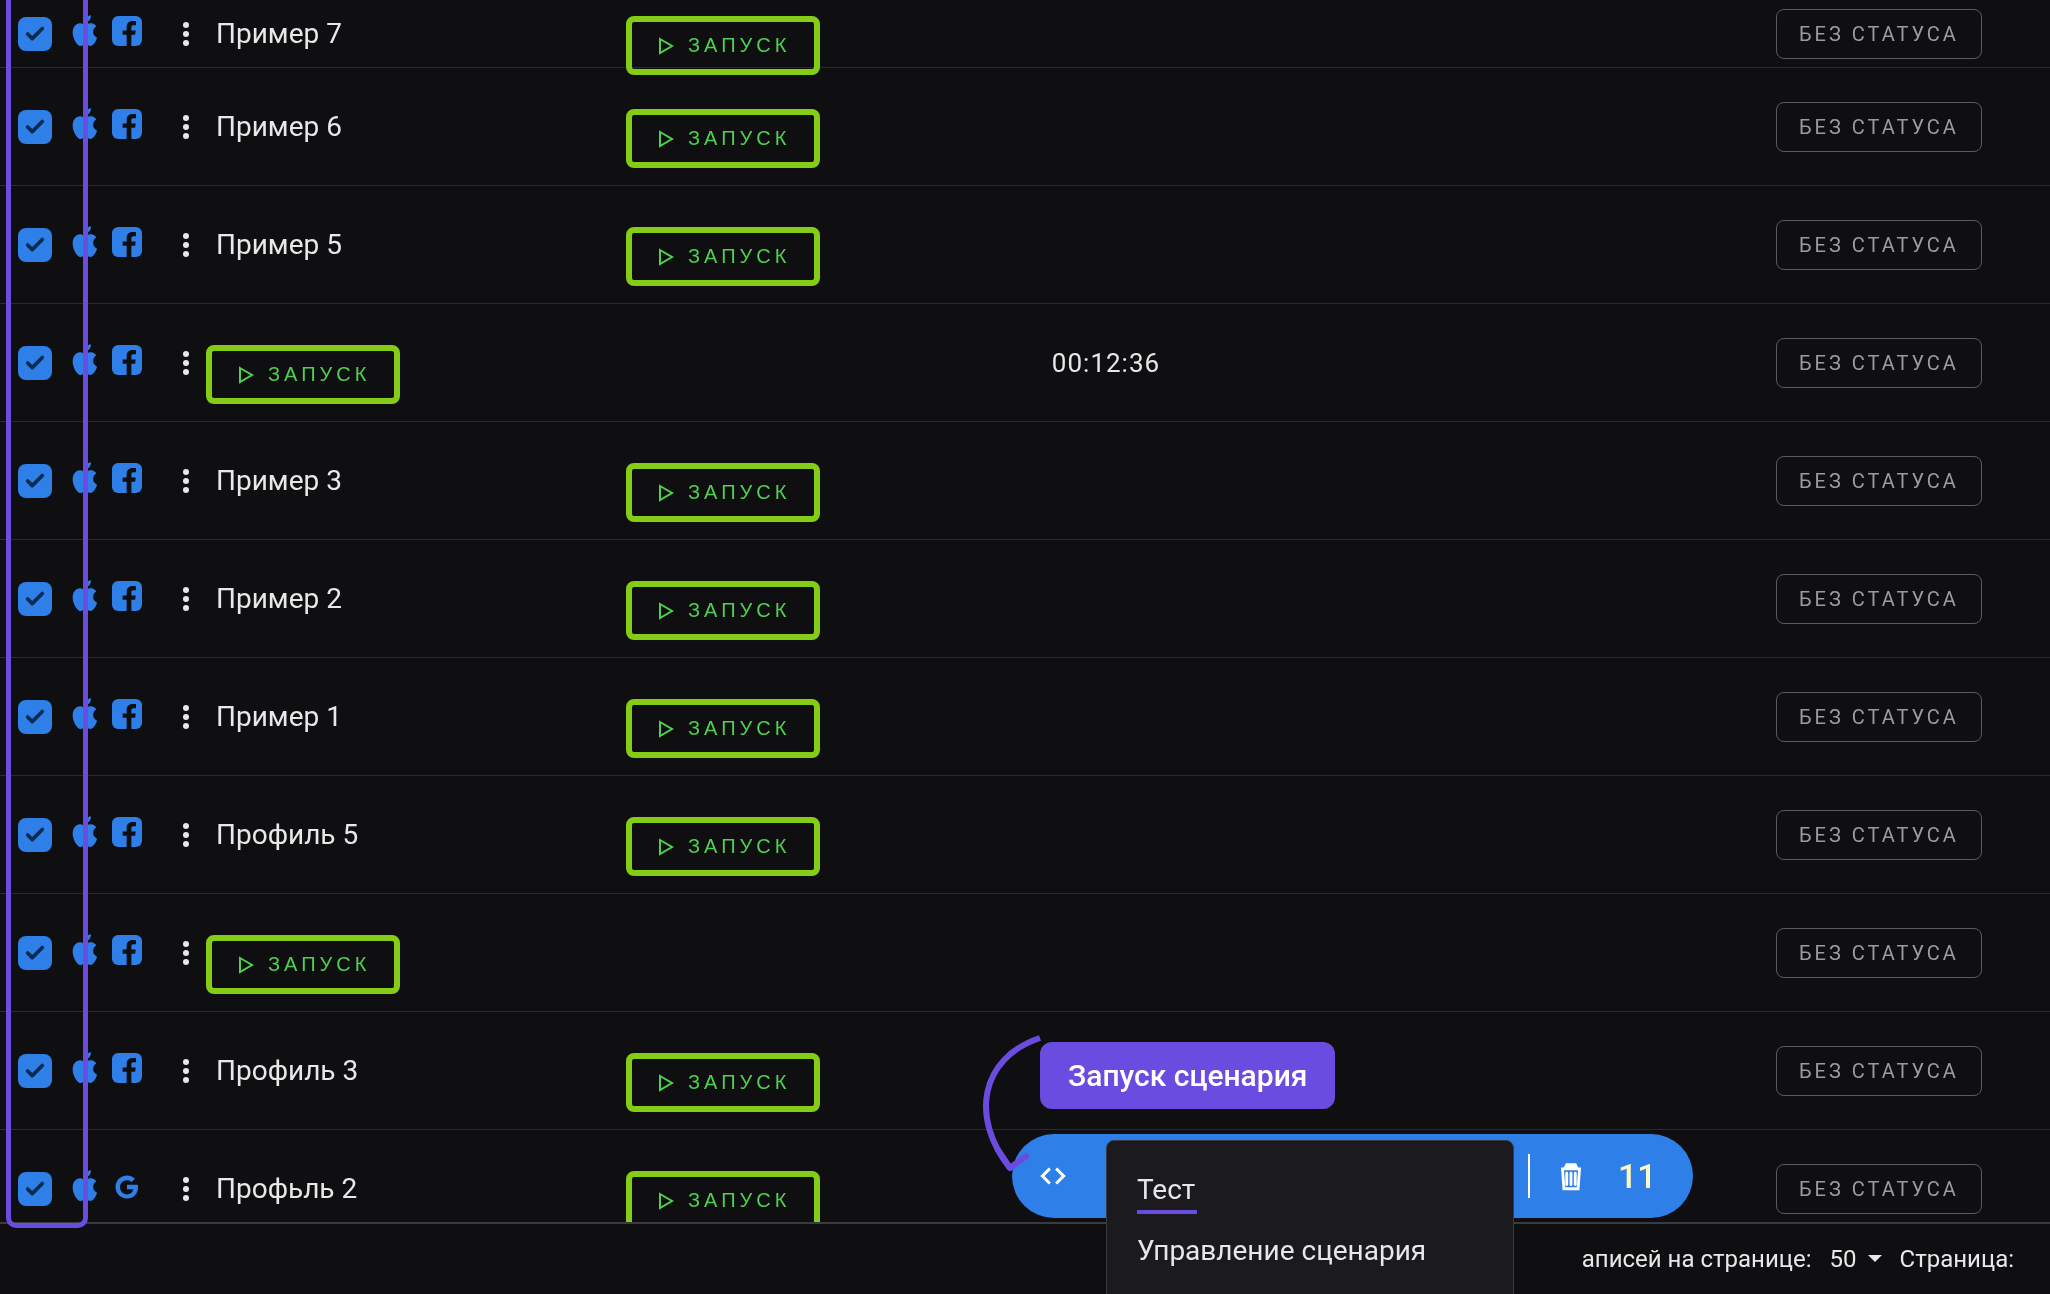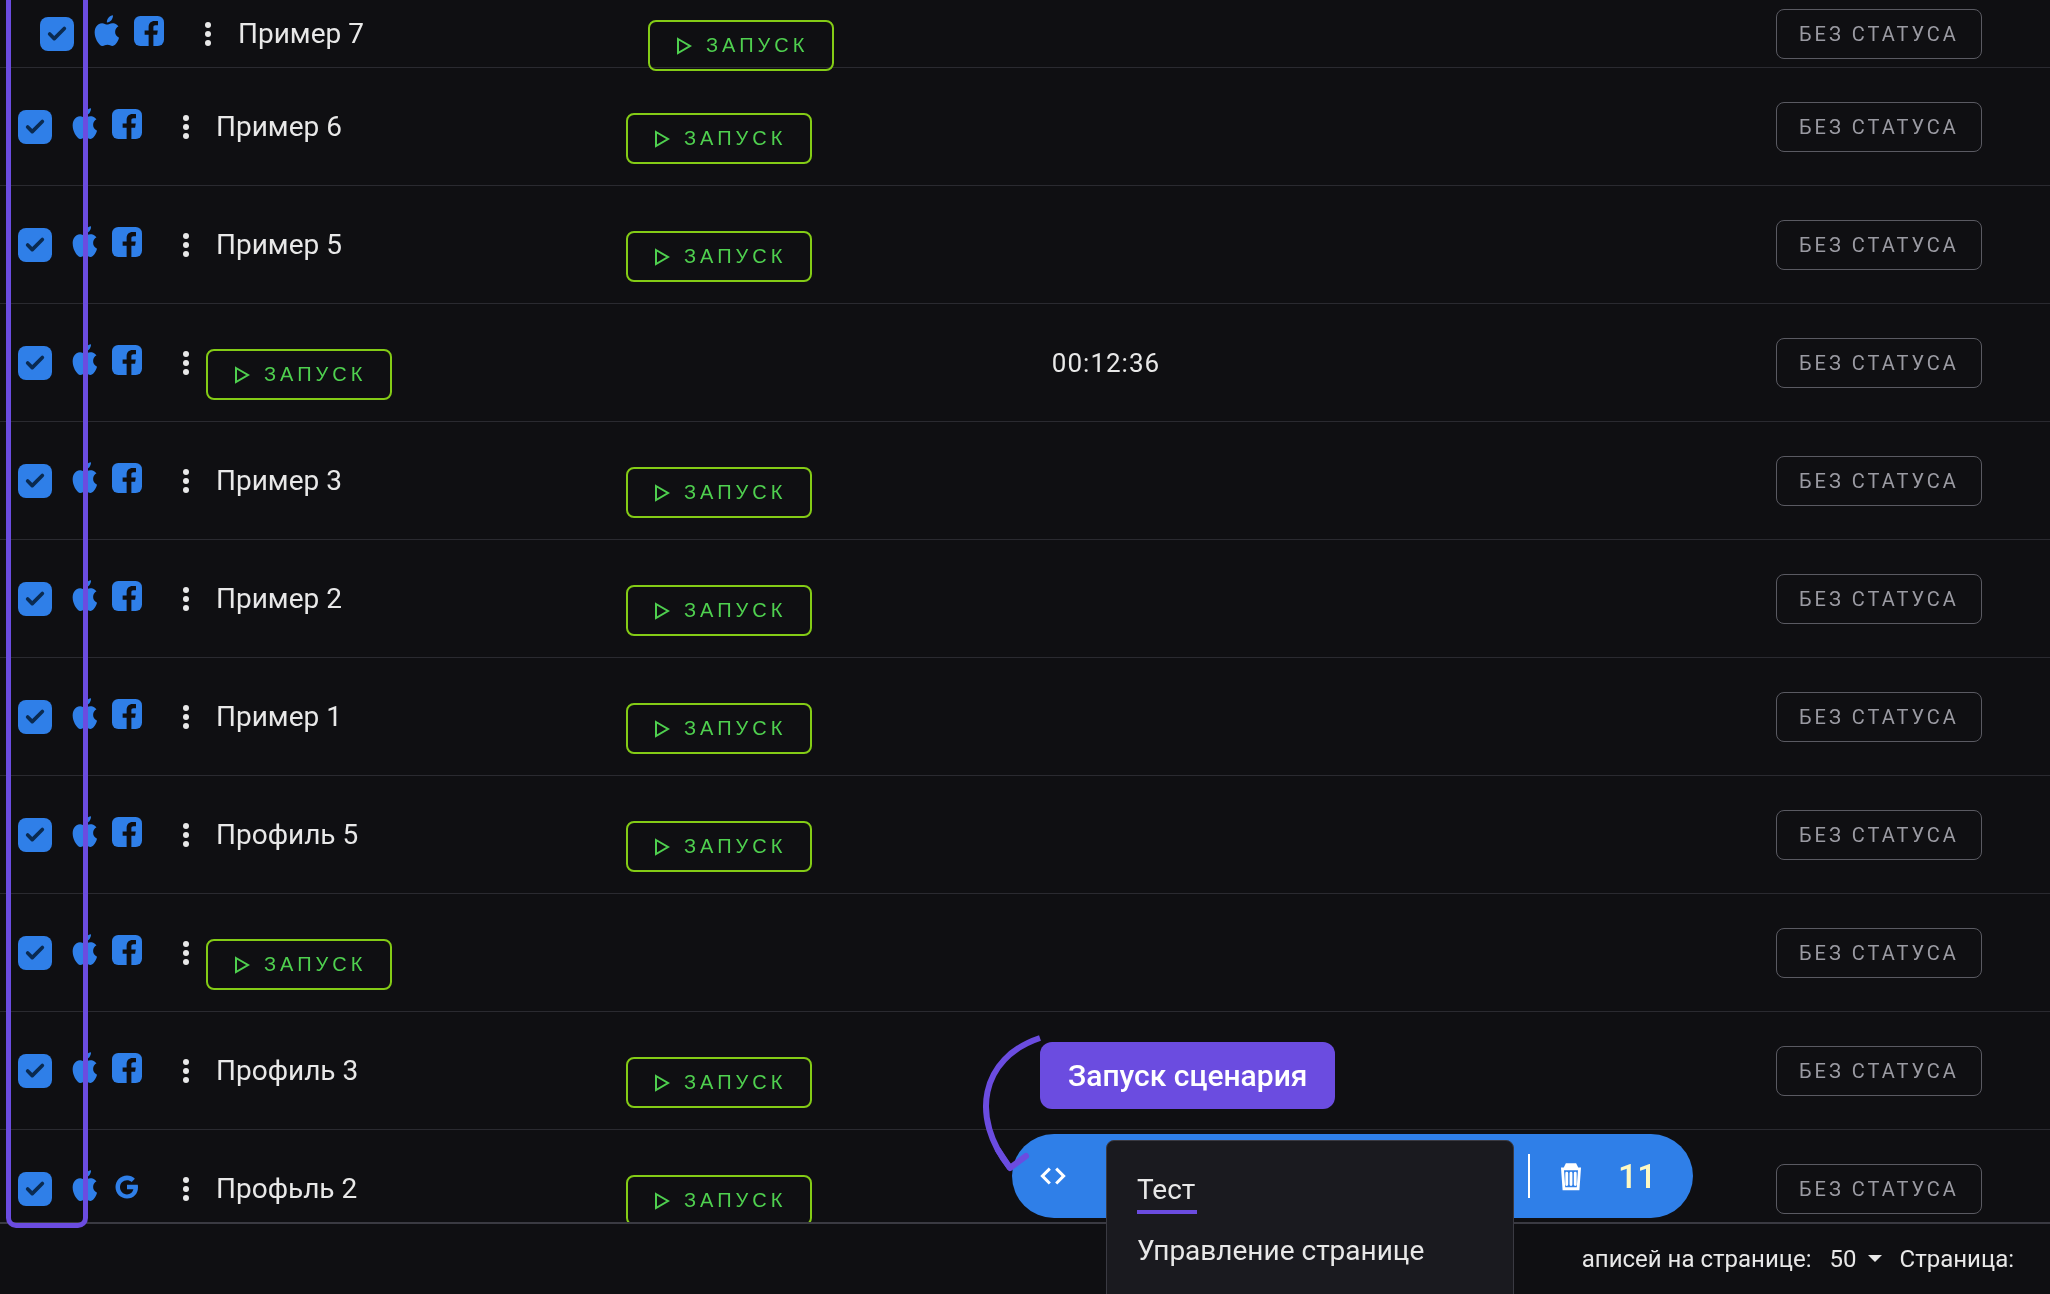--- a/index.html
+++ b/index.html
@@ -16,21 +16,21 @@
   .table-container {
     width: 100%;
   }
   .row {
     display: flex;
     align-items: center;
     height: 118px;
     border-bottom: 1px solid #2a2a30;
     padding: 0 14px 0 0;
   }
-  .row:first-child { height: 68px; border-top: none; padding-left: 22px; }
+  .row:first-child { height: 68px; border-top: none; }
   .checkbox-col {
     width: 70px;
     display: flex;
     align-items: center;
     justify-content: center;
     position: relative;
     height: 100%;
   }
   .checkbox {
     width: 34px; height: 34px;
@@ -58,21 +58,21 @@
     width: 420px;
     font-size: 28px;
     color: #e8e8e8;
     padding-left: 10px;
   }
   .launch-col {
     width: 230px;
     display: flex; align-items: center;
   }
   .launch-btn {
-    border: 2px solid #84cc16;
+    border: 6px solid #84cc16;
     border-radius: 8px;
     background: transparent;
     color: #4fd04f;
     font-size: 20px;
     letter-spacing: 4px;
     padding: 12px 24px;
     display: flex; align-items: center; gap: 14px;
     cursor: pointer;
     font-weight: 400;
     margin-top: 24px;
@@ -638,21 +638,21 @@
   <span class="pill-icon">
     <svg viewBox="0 0 24 24">
         <path d="M6 7h12l-1 14H7L6 7zm3-3h6l1 2H8l1-2zM9 10v8m3-8v8m3-8v8" fill="none" stroke="#fff" stroke-width="2" stroke-linecap="round"></path>
       </svg>
   </span>
   <span class="pill-count">11</span>
 </div>
 
 <div class="popup-menu">
   <div class="popup-item active">Тест</div>
-  <div class="popup-item">Управление странице</div>
+  <div class="popup-item">Управление сценария</div>
 </div>
 
 <div class="footer">
   <div class="per-page">
     <span>аписей на странице:</span>
     <span class="dropdown">
       <span>50</span>
       <svg viewBox="0 0 16 10">
           <path d="M1 1l7 7 7-7z"></path>
         </svg>

